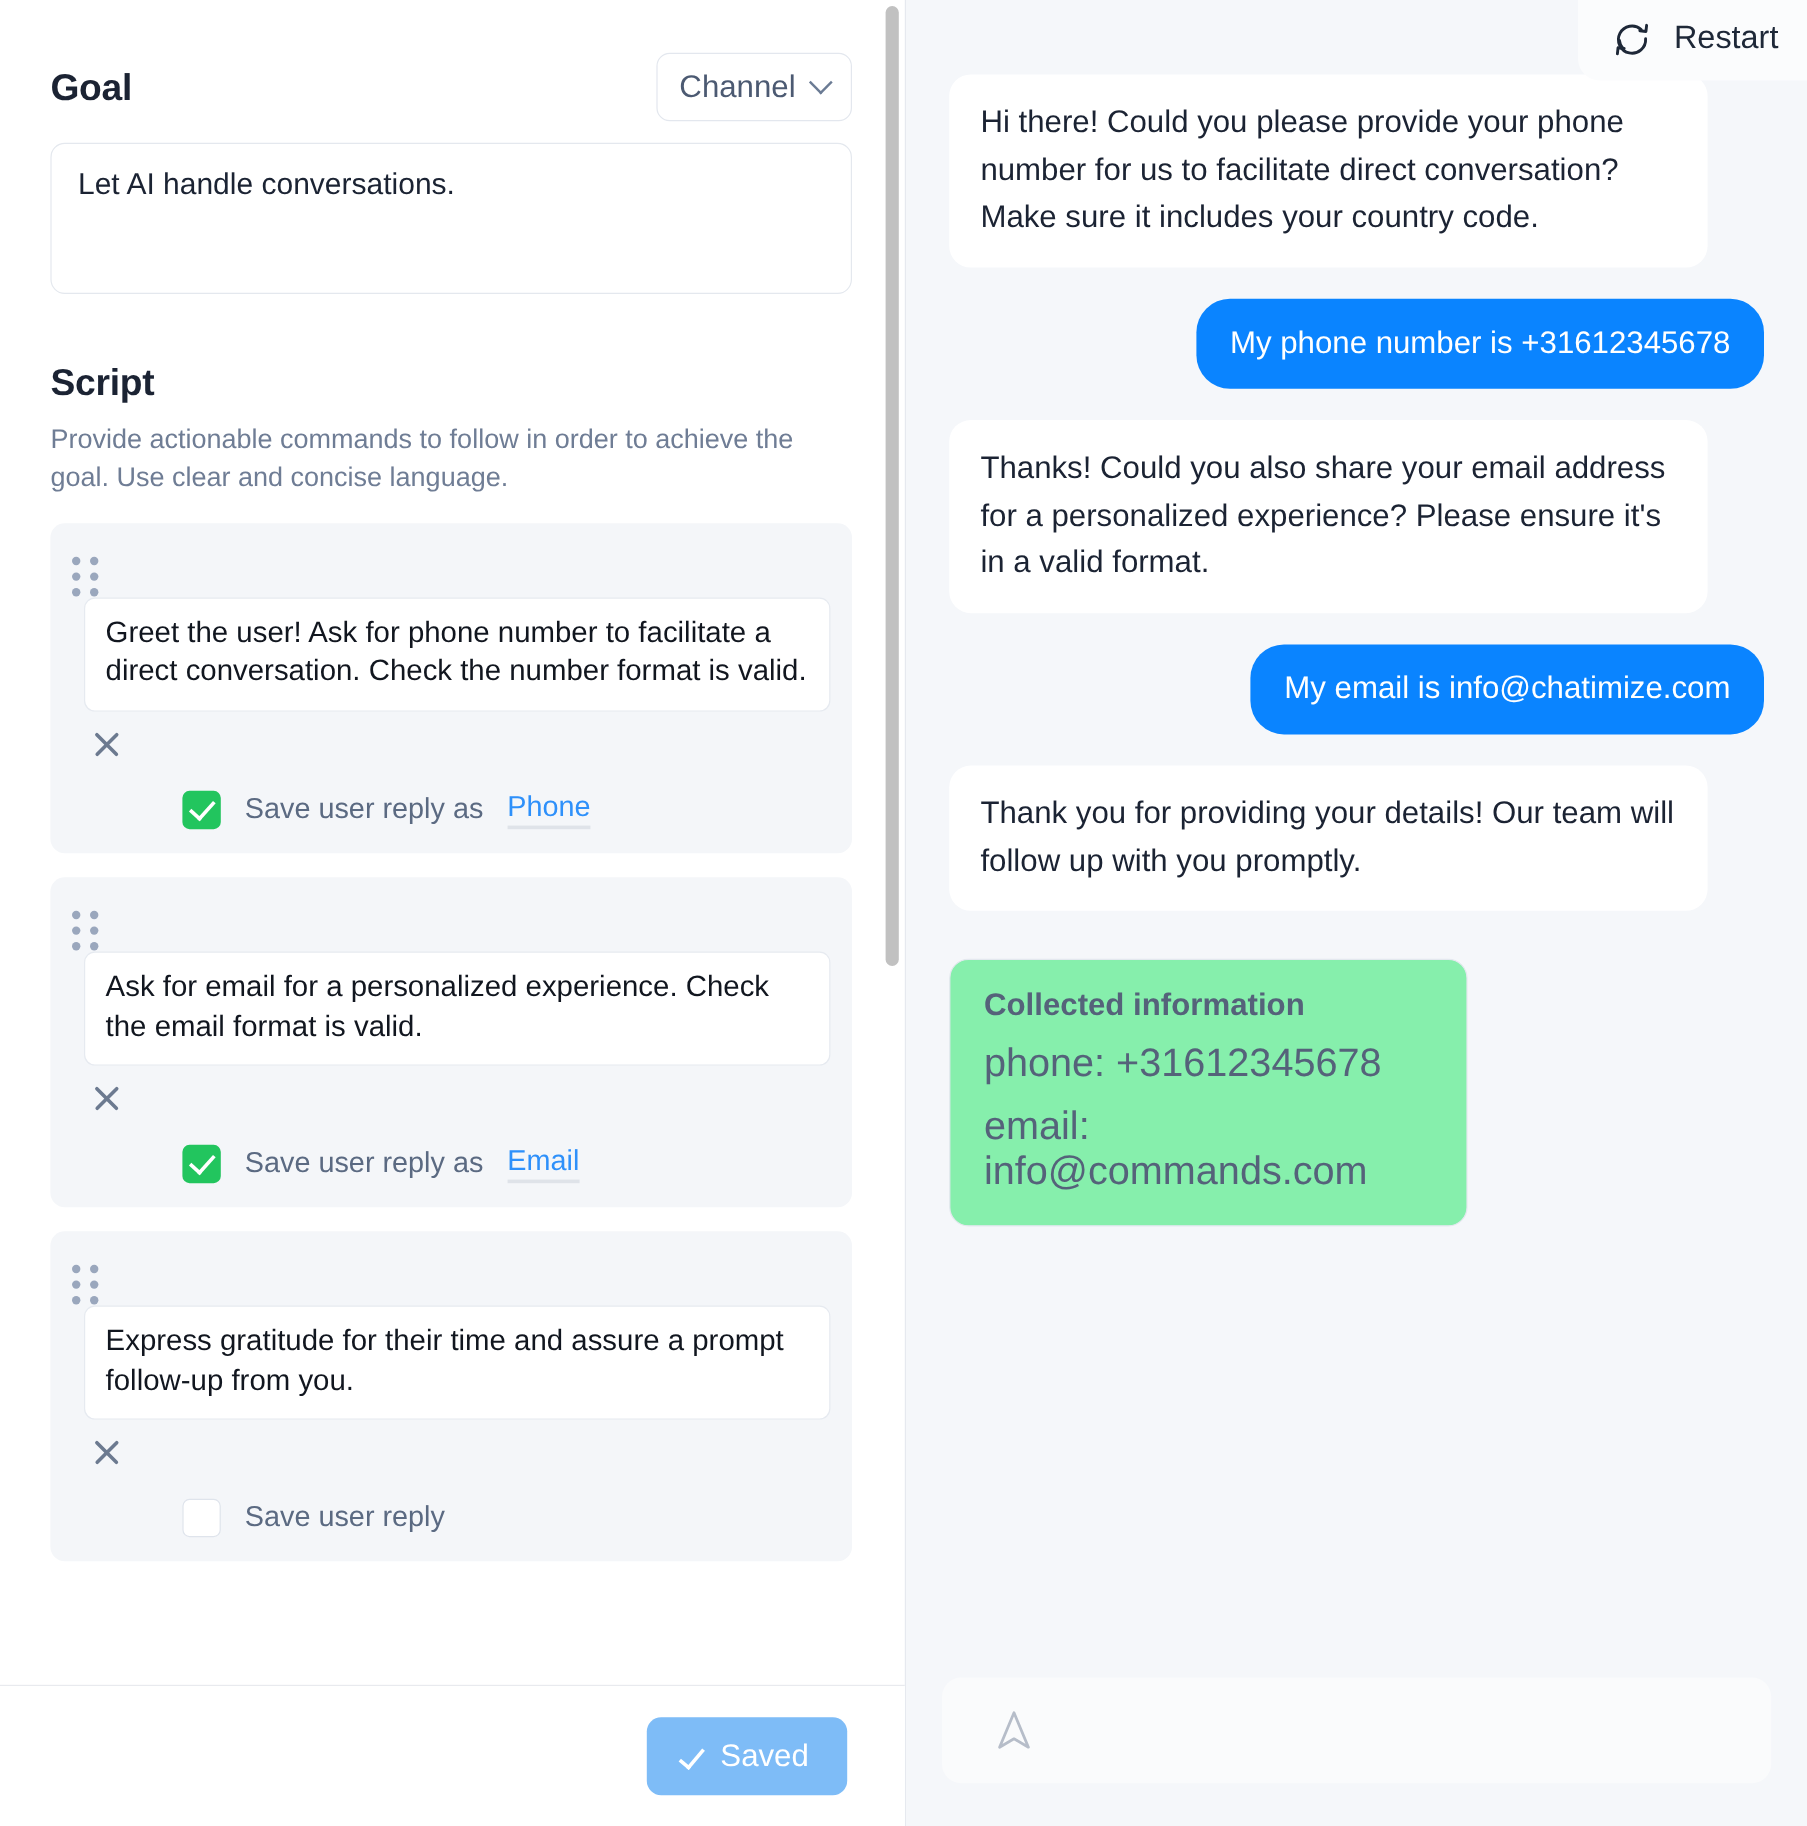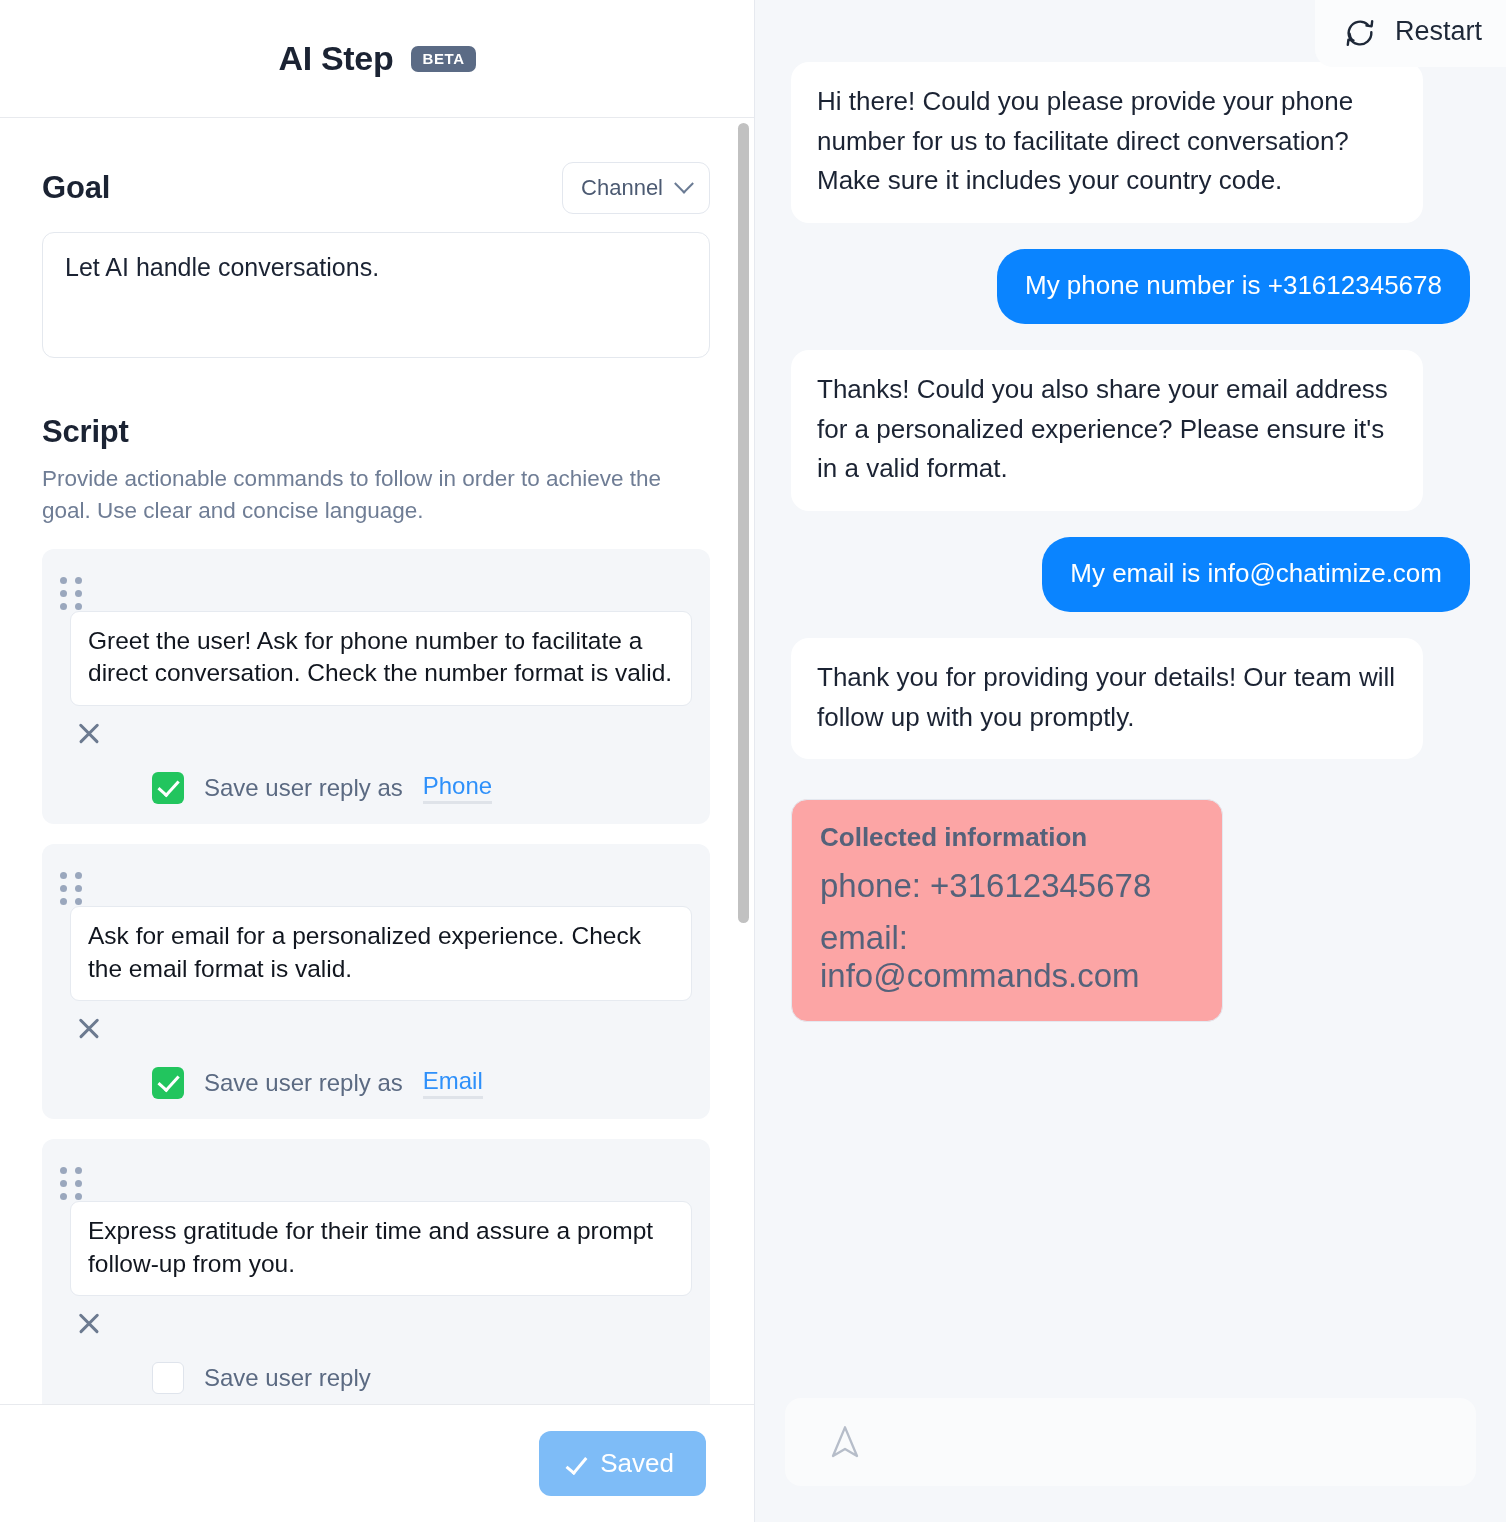--- a/index.html
+++ b/index.html
@@ -100,21 +100,21 @@
   }
 
   .channel-select {
     display: inline-flex;
     align-items: center;
     gap: 14px;
     border: 1px solid #e3e7ee;
     border-radius: 11px;
     padding: 12px 18px;
     background: #ffffff;
-    font-size: 22px;
+    font-size: 26px;
     color: #4c5a72;
     cursor: pointer;
   }
   .chevron {
     display: inline-block;
     width: 14px;
     height: 14px;
     border-right: 2.4px solid #6b7b94;
     border-bottom: 2.4px solid #6b7b94;
     transform: rotate(45deg) translate(-3px,-3px);
@@ -345,21 +345,21 @@
     border-radius: 28px;
     padding: 17px 28px 19px;
     max-width: 600px;
   }
 
   .collected {
     align-self: flex-start;
     margin-top: 14px;
     border: 1px solid #e4e8ef;
     border-radius: 16px;
-    background: #fca5a5;
+    background: #86efac;
     padding: 22px 28px 26px;
     max-width: 432px;
   }
   .collected-title {
     font-size: 26px;
     font-weight: bold;
     color: #55627a;
     margin-bottom: 14px;
   }
   .collected-line {
@@ -401,24 +401,20 @@
     border: none;
   }
 </style>
 </head>
 <body>
 
 <div id="app">
 
   <section class="left-panel">
 
-    <header class="panel-header">
-      <span class="panel-title">AI Step</span>
-      <span class="beta-badge">BETA</span>
-    </header>
 
     <div class="panel-scroll">
 
       <div class="section-head">
         <span class="section-title">Goal</span>
         <div class="channel-select">
           <span>Channel</span>
           <span class="chevron"></span>
         </div>
       </div>

